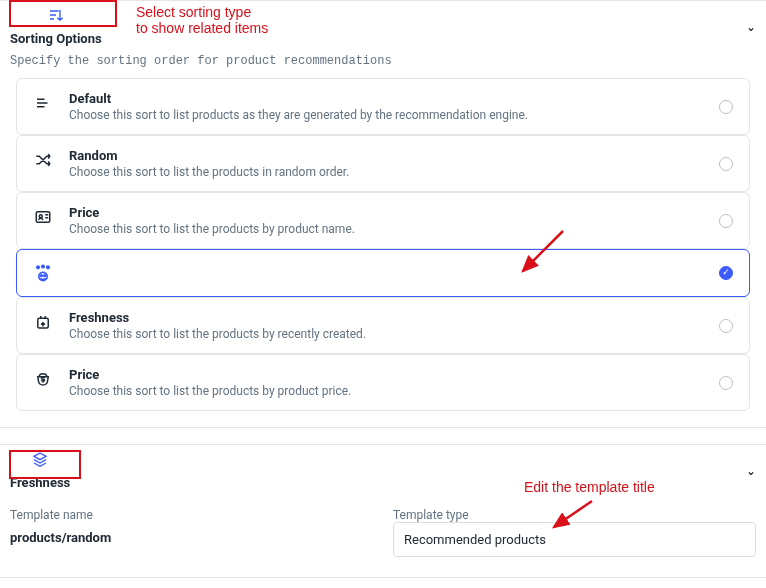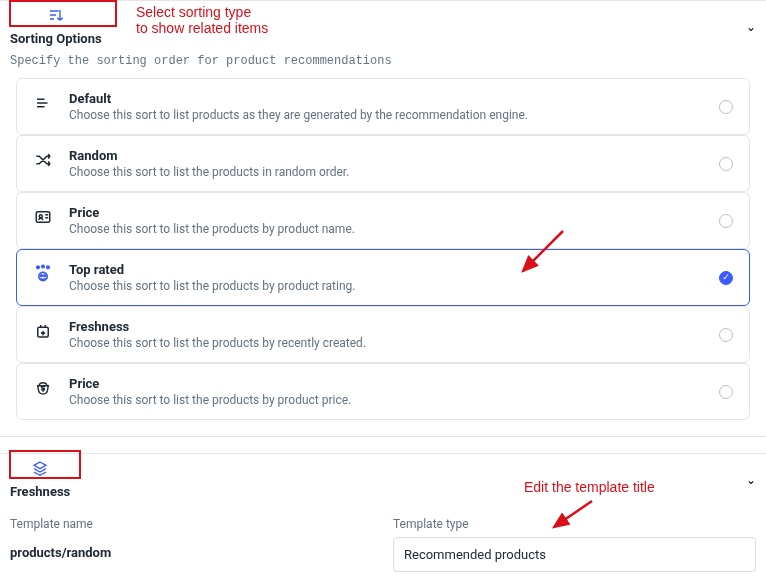--- a/index.html
+++ b/index.html
@@ -42,21 +42,21 @@
     content: "✓"; color: #fff; font-size: 9px; line-height: 1;
     position: absolute; top: 50%; left: 50%; transform: translate(-50%, -52%);
   }
   .annotation {
     position: absolute; color: #d9101a; font-size: 14px;
     font-family: Arial, sans-serif; pointer-events: none;
   }
   .red-box { position: absolute; border: 2px solid #d9101a; pointer-events: none; }
   .template-body { padding: 12px 10px 20px 10px; display: flex; gap: 20px; }
   .tfield { flex: 1; }
-  .tlabel { font-size: 12px; color: #637381; margin-bottom: 6px; }
+  .tlabel { font-size: 12px; color: #637381; margin-bottom: 0; }
   .tvalue { font-size: 13px; font-weight: 700; color: #212b36; padding: 8px 0; }
   .tinput {
     width: 100%; border: 1px solid #d9dde3; border-radius: 4px;
     padding: 9px 10px; font-size: 13px; color: #212b36;
     font-family: inherit;
   }
   .arrow { position: absolute; pointer-events: none; }
 </style>
 </head>
 <body>
@@ -131,24 +131,20 @@
             <svg viewBox="0 0 24 24" width="20" height="20" fill="none" stroke="currentColor" stroke-width="2">
               <circle cx="6" cy="4" r="1.5" fill="currentColor"></circle>
                 <circle cx="12" cy="3" r="1.5" fill="currentColor"></circle>
                 <circle cx="18" cy="4" r="1.5" fill="currentColor"></circle>
               <circle cx="12" cy="15" r="5"></circle>
                 <circle cx="10" cy="14" r="1" fill="currentColor"></circle>
                 <circle cx="14" cy="14" r="1" fill="currentColor"></circle>
                 <path d="M9 17c.8 1 2 1.5 3 1.5s2.2-.5 3-1.5"></path>
             </svg>
           </span>
-          <div>
-            <div class="opt-title">Top rated</div>
-            <div class="opt-desc">Choose this sort to list the products by product rating.</div>
-          </div>
         </div>
         <span class="radio checked"></span>
       </div>
 
       <div class="option">
         <div class="option-left">
           <span class="opt-icon">
             <svg viewBox="0 0 24 24" width="18" height="18" fill="none" stroke="currentColor" stroke-width="2">
               <rect x="5" y="7" width="14" height="13" rx="2"></rect>
                 <path d="M9 4v3M15 4v3M12 13v5M9.5 15.5L12 13l2.5 2.5"></path>

